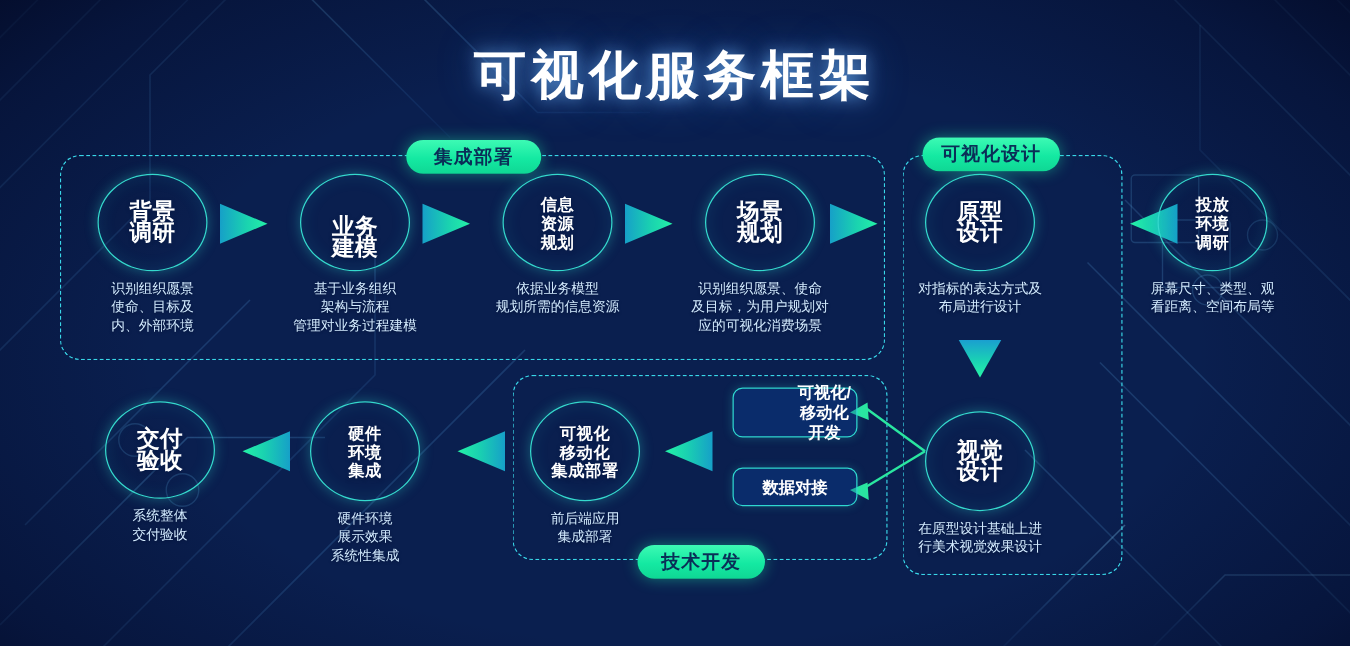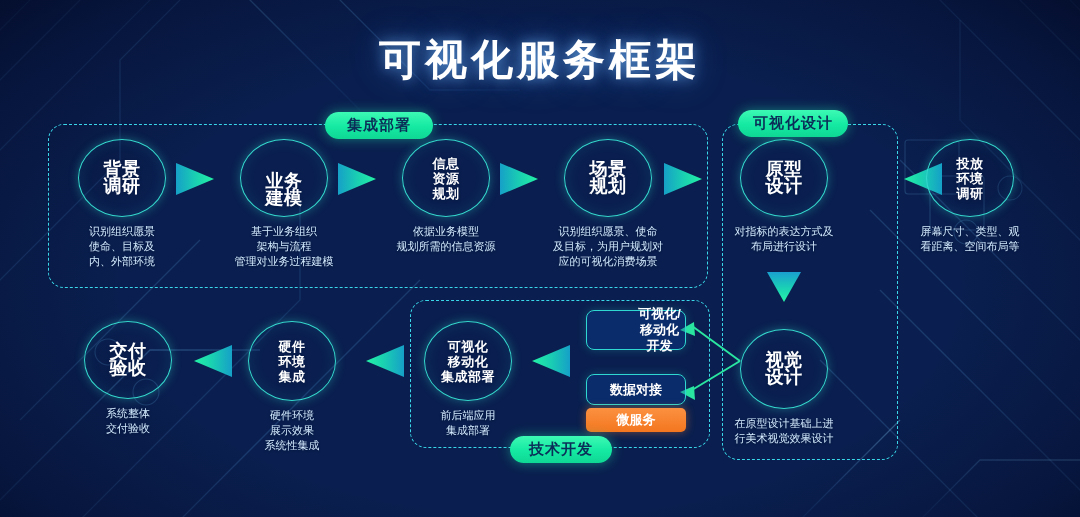--- a/index.html
+++ b/index.html
@@ -310,15 +310,14 @@
       <div class="rt" style="white-space:pre-line;">交付
 验收</div>
     </div>
     <div class="desc">系统整体
 交付验收</div>
   </div>
 
   <div class="sbox" id="sb-vis">可视化/
 移动化开发</div>
   <div class="sbox" id="sb-data">数据对接</div>
-  <div class="sbox" id="sb-micro">微服务</div>
 
 </div>
 
 </body></html>

